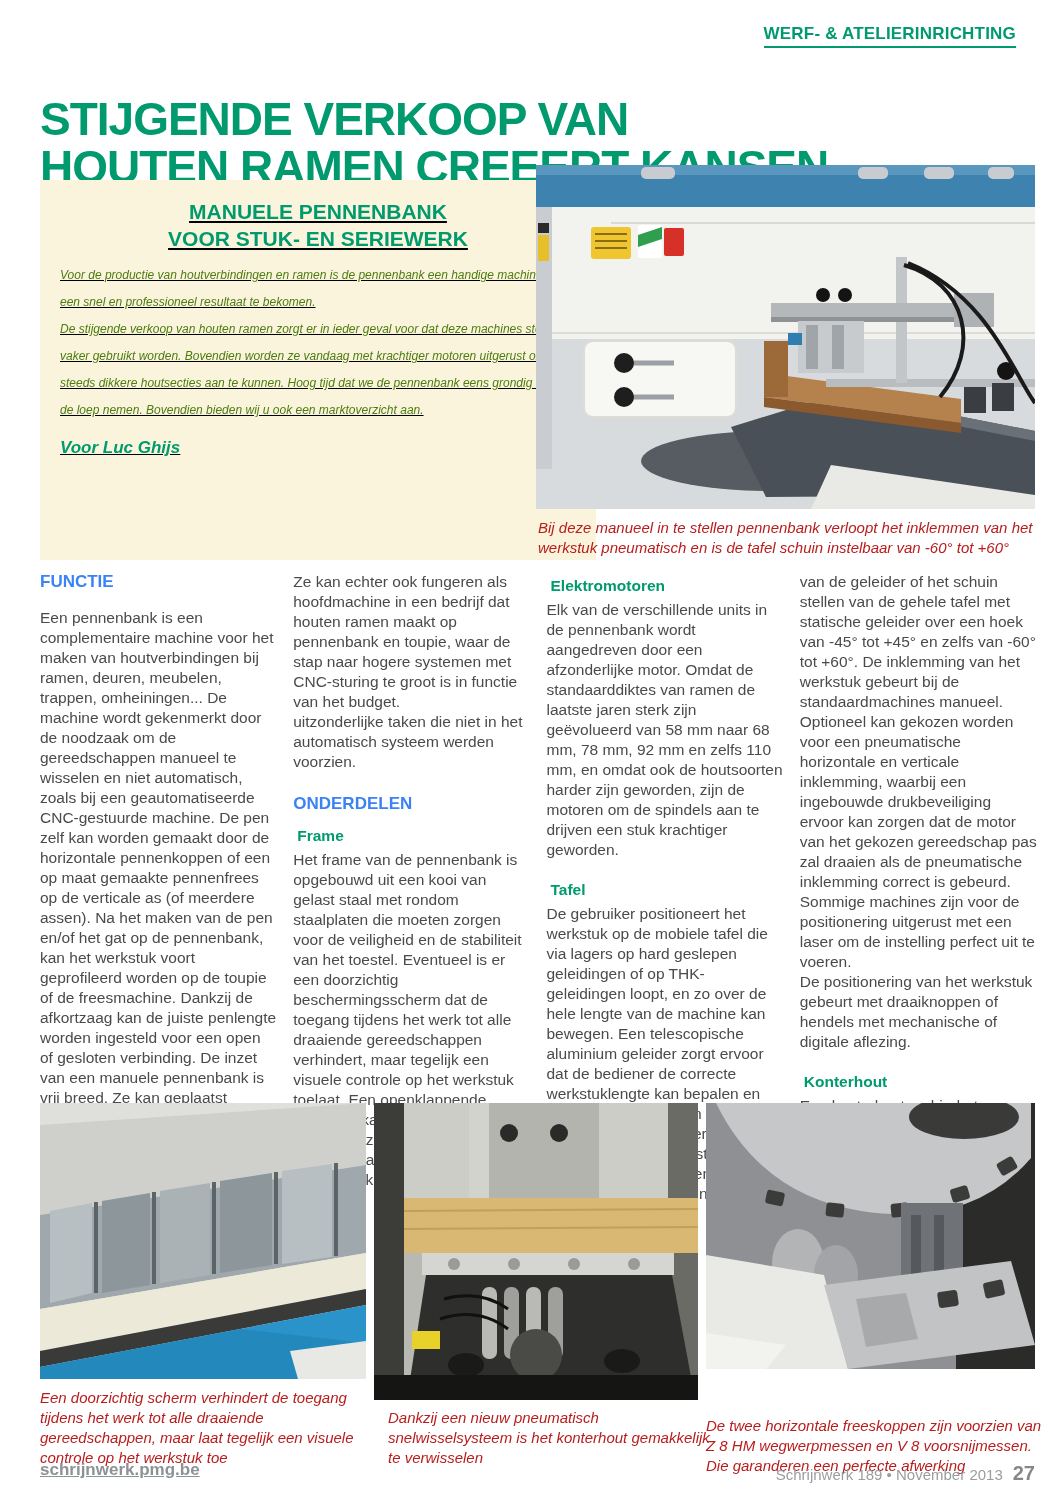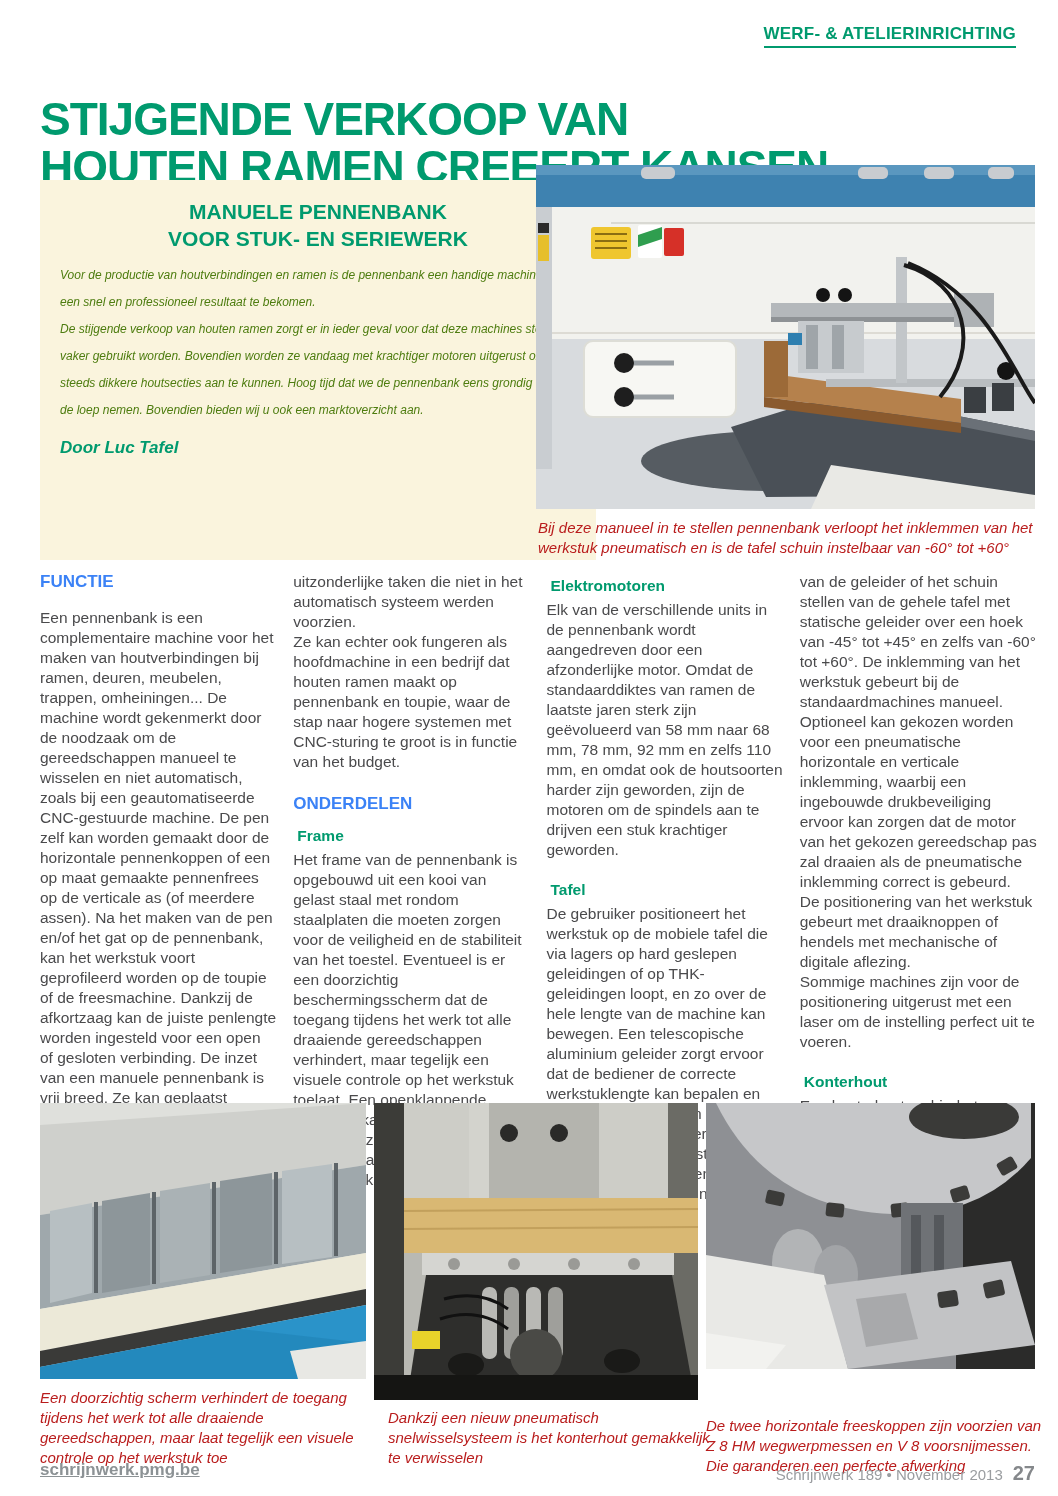--- a/index.html
+++ b/index.html
@@ -14,21 +14,21 @@
     border-bottom:2px solid #009a6e;padding-bottom:2px;
   }
   .title{
     position:absolute;left:40px;top:64px;width:980px;
     color:#009a6e;font-weight:700;font-size:46px;line-height:48px;
     letter-spacing:-1px;white-space:pre-line;font-stretch:condensed;
   }
   
   .intro{
     position:absolute;left:40px;top:180px;width:556px;height:380px;
-    background:#faf4dd;box-sizing:border-box;padding:16px 20px;
+    background:#faf4dd;box-sizing:border-box;padding:16px 20px;text-decoration:underline;
   }
   .intro h2{
     margin:2px 0 10px 0;text-align:center;color:#009a6e;
     font-size:21px;line-height:27px;font-weight:700;white-space:pre-line;
   }
   .intro .lead{
     font-style:italic;color:#4d7c0f;font-size:12px;line-height:27px;
     white-space:pre-line;
   }
   .byline{
@@ -80,21 +80,21 @@
 
   <div class="kicker">WERF- &amp; ATELIERINRICHTING</div>
   <h1 class="title">STIJGENDE VERKOOP VAN
 HOUTEN RAMEN CREEERT KANSEN</h1>
 
   <div class="intro">
     <h2>MANUELE PENNENBANK
 VOOR STUK- EN SERIEWERK</h2>
     <div class="lead">Voor de productie van houtverbindingen en ramen is de pennenbank een handige machine om een snel en professioneel resultaat te bekomen.
 De stijgende verkoop van houten ramen zorgt er in ieder geval voor dat deze machines steeds vaker gebruikt worden. Bovendien worden ze vandaag met krachtiger motoren uitgerust om de steeds dikkere houtsecties aan te kunnen. Hoog tijd dat we de pennenbank eens grondig onder de loep nemen. Bovendien bieden wij u ook een marktoverzicht aan.</div>
-    <div class="byline">Door Luc Tafel</div>
+    <div class="byline">Voor Luc Ghijs</div>
   </div>
 
   <div class="hero">
     <svg width="499" height="344" viewBox="0 0 499 344">
       <rect x="0" y="0" width="499" height="344" fill="#d8dbde"></rect>
       <rect x="0" y="0" width="499" height="42" fill="#3e82b0"></rect>
       <rect x="0" y="0" width="499" height="10" fill="#5a97bf"></rect>
       <rect x="105" y="2" width="34" height="12" rx="5" fill="#c8ccd0"></rect>
       <rect x="322" y="2" width="30" height="12" rx="5" fill="#c8ccd0"></rect>
       <rect x="388" y="2" width="30" height="12" rx="5" fill="#c8ccd0"></rect>
@@ -153,36 +153,36 @@
     </svg>
   </div>
   <div class="caption hero-caption">Bij deze manueel in te stellen pennenbank verloopt het inklemmen van het werkstuk pneumatisch en is de tafel schuin instelbaar van -60° tot +60°</div>
 
   <div class="cols">
     <div class="col">
       <h3 class="h-section">FUNCTIE</h3>
       <p>Een pennenbank is een complementaire machine voor het maken van houtverbindingen bij ramen, deuren, meubelen, trappen, omheiningen... De machine wordt gekenmerkt door de noodzaak om de gereedschappen manueel te wisselen en niet automatisch, zoals bij een geautomatiseerde CNC-gestuurde machine. De pen zelf kan worden gemaakt door de horizontale pennenkoppen of een op maat gemaakte pennenfrees op de verticale as (of meerdere assen). Na het maken van de pen en/of het gat op de pennenbank, kan het werkstuk voort geprofileerd worden op de toupie of de freesmachine. Dankzij de afkortzaag kan de juiste penlengte worden ingesteld voor een open of gesloten verbinding. De inzet van een manuele pennenbank is vrij breed. Ze kan geplaatst worden als bijzetmachine in bedrijven die reeds een volautomatisch systeem hebben. Hierbij wordt de pennenbank gebruikt voor</p>
     </div>
     <div class="col">
+      <p>Ze kan echter ook fungeren als hoofdmachine in een bedrijf dat houten ramen maakt op pennenbank en toupie, waar de stap naar hogere systemen met CNC-sturing te groot is in functie van het budget.</p>
       <p>uitzonderlijke taken die niet in het automatisch systeem werden voorzien.</p>
-      <p>Ze kan echter ook fungeren als hoofdmachine in een bedrijf dat houten ramen maakt op pennenbank en toupie, waar de stap naar hogere systemen met CNC-sturing te groot is in functie van het budget.</p>
       <h3 class="h-section mid">ONDERDELEN</h3>
       <h4 class="h-sub">Frame</h4>
       <p>Het frame van de pennenbank is opgebouwd uit een kooi van gelast staal met rondom staalplaten die moeten zorgen voor de veiligheid en de stabiliteit van het toestel. Eventueel is er een doorzichtig beschermingsscherm dat de toegang tijdens het werk tot alle draaiende gereedschappen verhindert, maar tegelijk een visuele controle op het werkstuk toelaat. Een openklappende beschermkap, uitgerust met gasveren, zorgt ervoor dat het gereedschap veilig en makkelijk gewisseld kan worden.</p>
     </div>
     <div class="col">
       <h4 class="h-sub">Elektromotoren</h4>
       <p>Elk van de verschillende units in de pennenbank wordt aangedreven door een afzonderlijke motor. Omdat de standaarddiktes van ramen de laatste jaren sterk zijn geëvolueerd van 58 mm naar 68 mm, 78 mm, 92 mm en zelfs 110 mm, en omdat ook de houtsoorten harder zijn geworden, zijn de motoren om de spindels aan te drijven een stuk krachtiger geworden.</p>
       <h4 class="h-sub mid">Tafel</h4>
       <p>De gebruiker positioneert het werkstuk op de mobiele tafel die via lagers op hard geslepen geleidingen of op THK-geleidingen loopt, en zo over de hele lengte van de machine kan bewegen. Een telescopische aluminium geleider zorgt ervoor dat de bediener de correcte werkstuklengte kan bepalen en maakt het mogelijk om werkstukken van grotere lengte te verwerken. In de meeste gevallen kunnen schuine pennen getrokken worden door het schuin instellen</p>
     </div>
     <div class="col">
       <p>van de geleider of het schuin stellen van de gehele tafel met statische geleider over een hoek van -45° tot +45° en zelfs van -60° tot +60°. De inklemming van het werkstuk gebeurt bij de standaardmachines manueel. Optioneel kan gekozen worden voor een pneumatische horizontale en verticale inklemming, waarbij een ingebouwde drukbeveiliging ervoor kan zorgen dat de motor van het gekozen gereedschap pas zal draaien als de pneumatische inklemming correct is gebeurd.</p>
+      <p>Sommige machines zijn voor de positionering uitgerust met een laser om de instelling perfect uit te voeren.</p>
       <p>De positionering van het werkstuk gebeurt met draaiknoppen of hendels met mechanische of digitale aflezing.</p>
-      <p>Sommige machines zijn voor de positionering uitgerust met een laser om de instelling perfect uit te voeren.</p>
       <h4 class="h-sub mid">Konterhout</h4>
       <p>Een konterhout verhindert splintervorming aan het werkstuk en kan bij sommige machines eveneens automatisch ingesteld worden.</p>
     </div>
   </div>
 
   <div class="photo" id="photo1">
     <svg width="326" height="276" viewBox="0 0 326 276">
       <rect width="326" height="276" fill="#dfe0dc"></rect>
       <polygon points="0,22 326,0 326,62 0,112" fill="#cfd0cc"></polygon>
       <polygon points="0,112 326,62 326,150 0,206" fill="#9fa8ac"></polygon>

